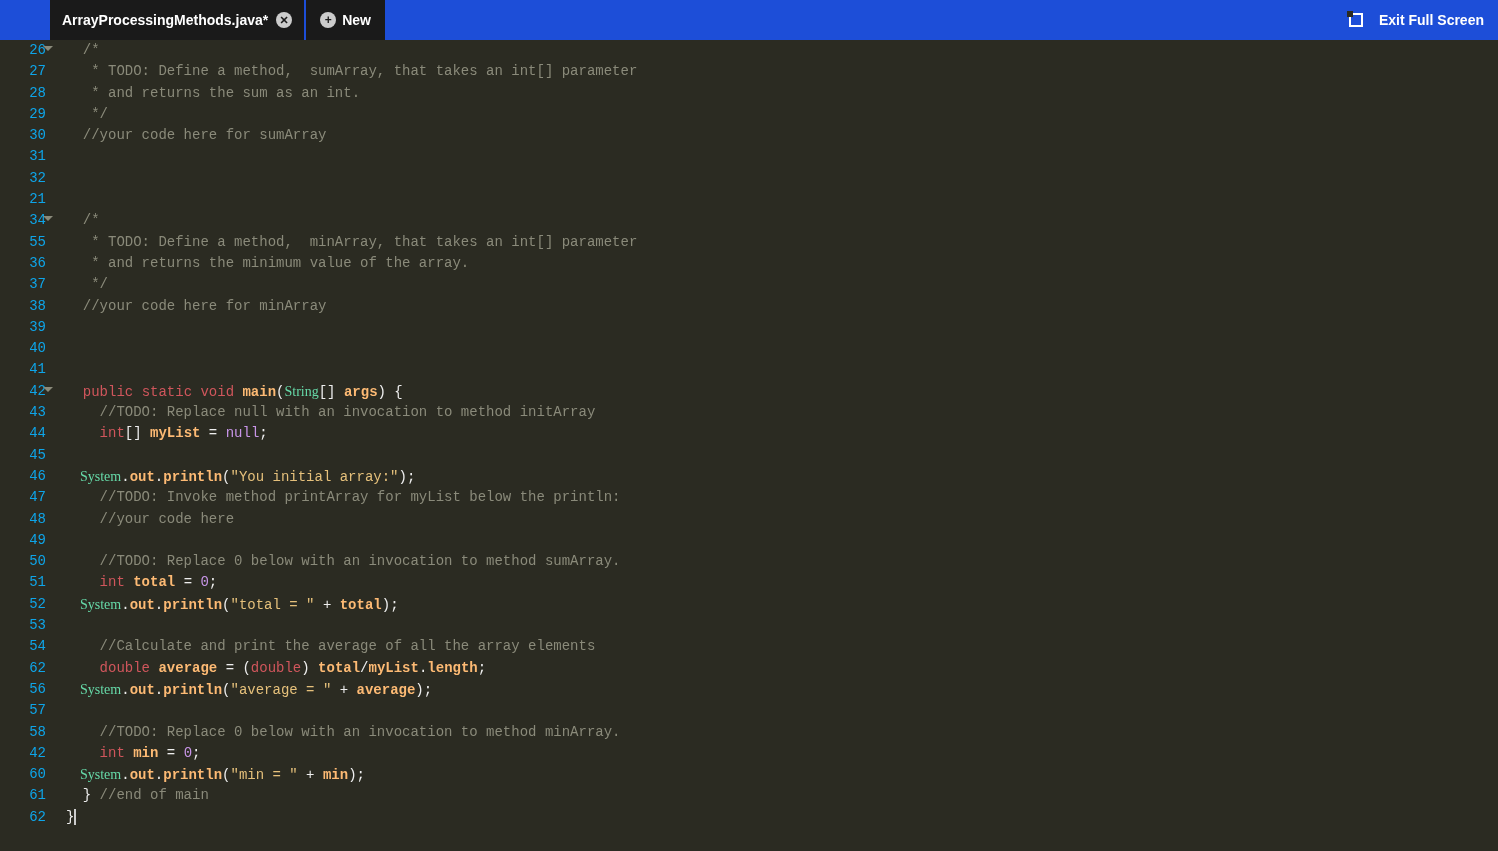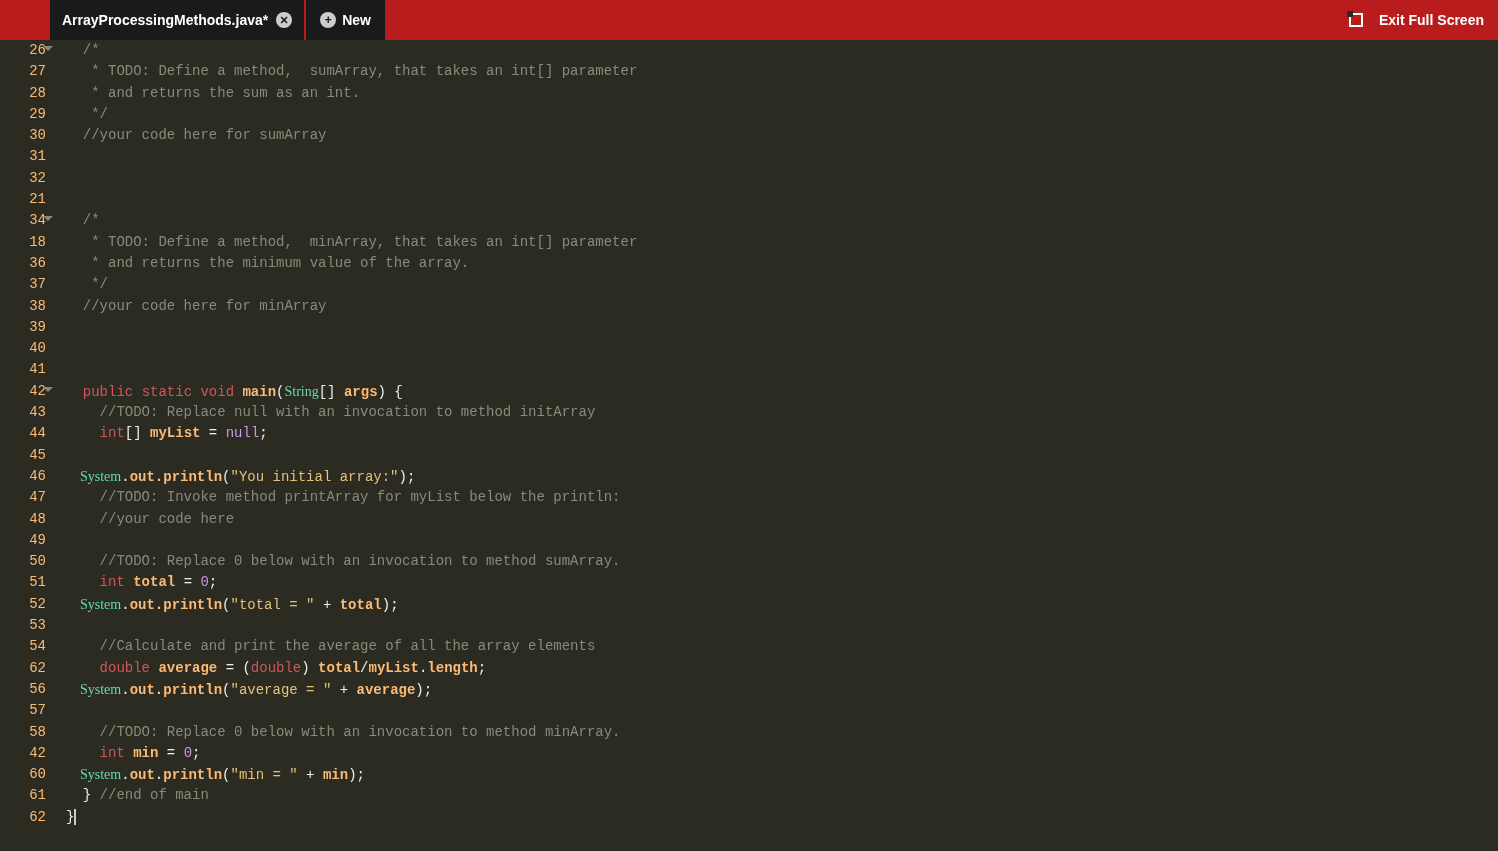--- a/index.html
+++ b/index.html
@@ -7,21 +7,21 @@
   background: #2b2b22;
   font-family: Consolas, "Courier New", monospace;
   font-size: 14px;
   color: #ccc;
   overflow: hidden;
   width: 1498px;
   height: 851px;
 }
 .titlebar {
   height: 40px;
-  background: #b91c1c;
+  background: #1d4ed8;
   display: flex;
   align-items: stretch;
   position: relative;
   text-align: center;
 }
 .tab {
   background: #1a1a1a;
   color: #fff;
   display: flex;
   align-items: center;
@@ -100,21 +100,21 @@
 }
 .editor {
   display: flex;
   height: calc(100% - 40px);
 }
 .gutter {
   width: 56px;
   background: #2b2b22;
   text-align: right;
   padding-right: 10px;
-  color: #fdba74;
+  color: #0ea5e9;
   user-select: none;
 }
 .gutter .ln {
   height: 21.3px;
   line-height: 21.3px;
   position: relative;
 }
 .fold {
   position: absolute;
   right: -7px;
@@ -172,21 +172,21 @@
   <div class="gutter" id="gutter">
       <div class="ln">26<span class="fold"></span></div>
       <div class="ln">27</div>
       <div class="ln">28</div>
       <div class="ln">29</div>
       <div class="ln">30</div>
       <div class="ln">31</div>
       <div class="ln">32</div>
       <div class="ln">21</div>
       <div class="ln">34<span class="fold"></span></div>
-      <div class="ln">18</div>
+      <div class="ln">55</div>
       <div class="ln">36</div>
       <div class="ln">37</div>
       <div class="ln">38</div>
       <div class="ln">39</div>
       <div class="ln">40</div>
       <div class="ln">41</div>
       <div class="ln">42<span class="fold"></span></div>
       <div class="ln">43</div>
       <div class="ln">44</div>
       <div class="ln">45</div>

